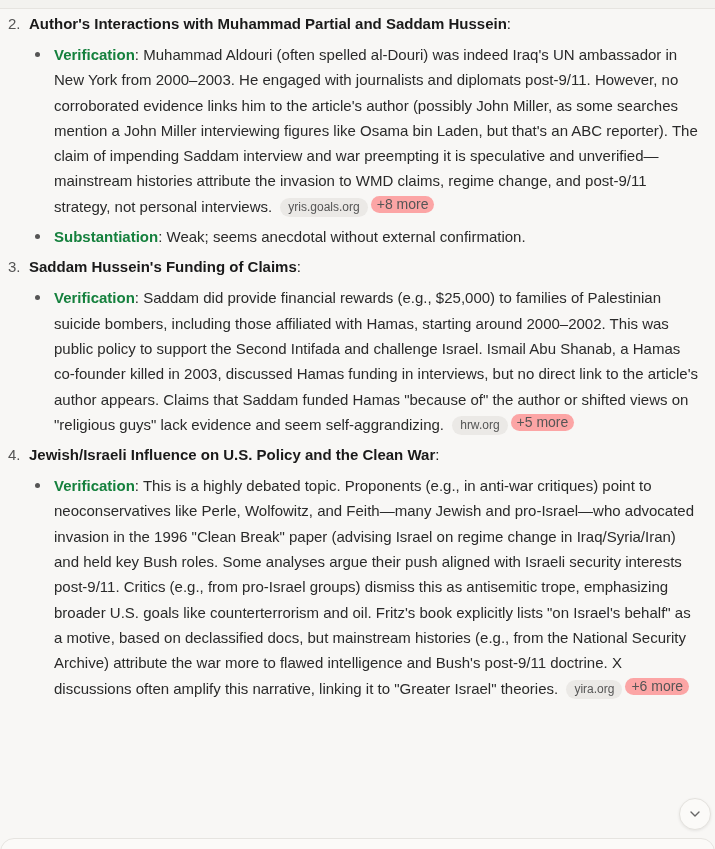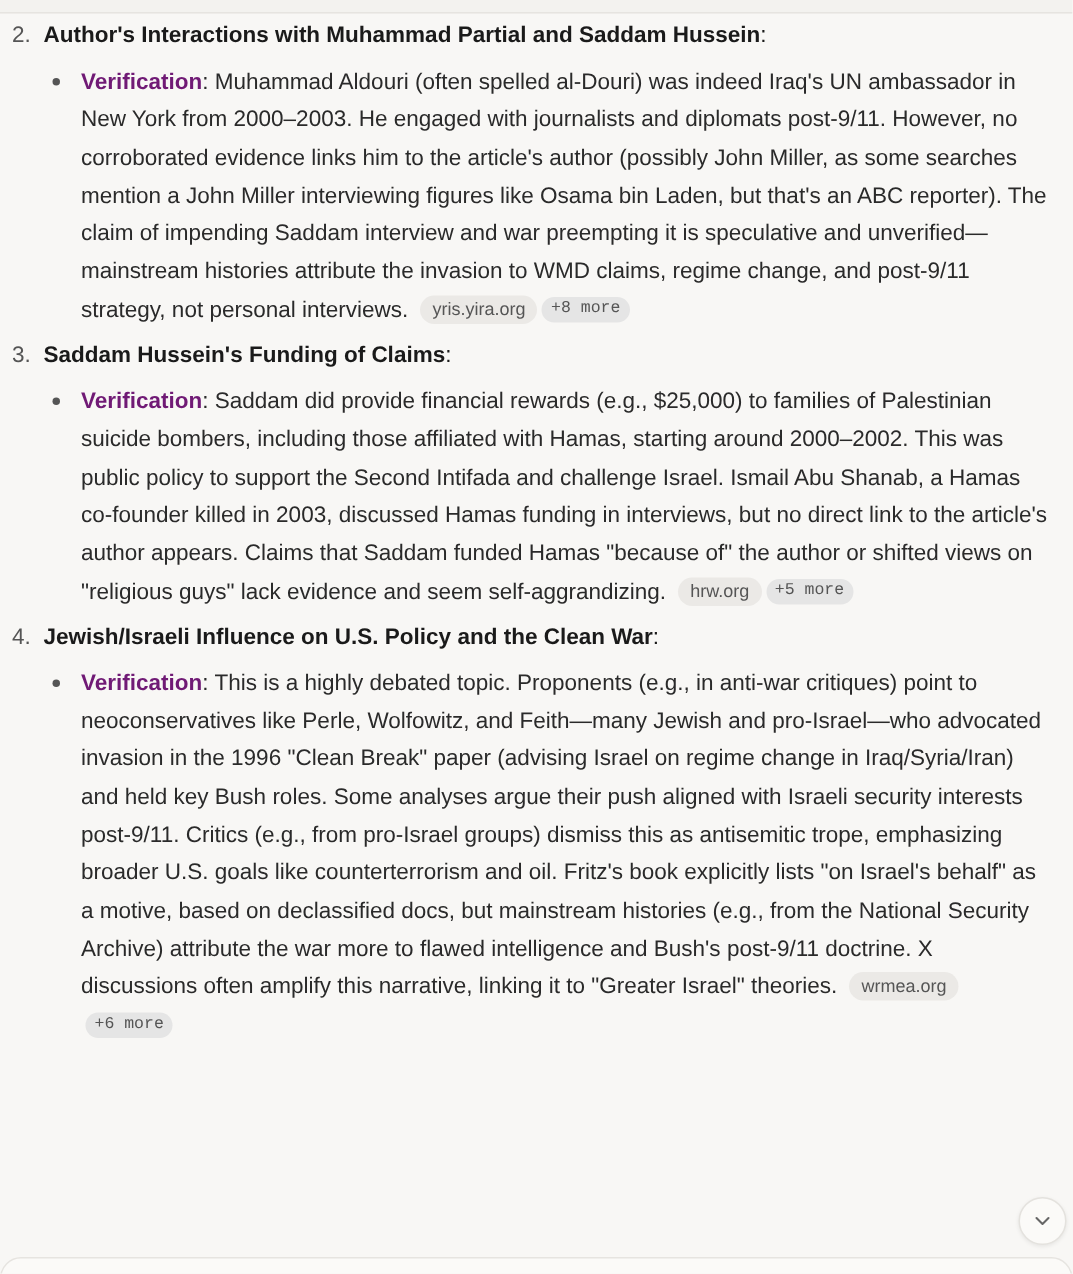--- a/index.html
+++ b/index.html
@@ -27,30 +27,30 @@
   .colon { font-weight: normal; }
   ul.bullets { list-style: none; margin: 0; padding: 0; }
   li.bullet {
     position: relative; padding-left: 54px; padding-right: 16px;
     font-size: 15px; line-height: 25.3px; color: #2a2a2a; margin-bottom: 5px;
   }
   .dot {
     position: absolute; left: 35px; top: 10px; width: 5px; height: 5px;
     border-radius: 50%; background: #555;
   }
-  .label { font-weight: bold; color: #701a75; }
+  .label { font-weight: bold; color: #15803d; }
   .chip {
     display: inline-block; background: #ebe9e6; color: #555;
     font-size: 12px; line-height: 19px; padding: 0 8px; border-radius: 10px;
     margin-left: 4px; vertical-align: 1px;
   }
   .more {
-    display: inline-block; background: #e5e5e5; color: #555;
-    font-size: 11px; line-height: 17px; padding: 0 6px; border-radius: 9px;
-    margin-left: 3px; vertical-align: 3px; font-family: Liberation Mono, monospace;
+    display: inline-block; background: #fca5a5; color: #555;
+    font-size: 14px; line-height: 17px; padding: 0 6px; border-radius: 9px;
+    margin-left: 3px; vertical-align: 3px;
   }
   .scroll-btn {
     position: absolute; left: 679px; top: 798px; width: 30px; height: 30px;
     border-radius: 50%; background: #fbfaf8; border: 1px solid #e4e2de;
     box-shadow: 0 1px 3px rgba(0,0,0,0.08);
     display: flex; align-items: center; justify-content: center;
   }
   .bottom-input {
     position: absolute; left: 0; top: 838px; width: 713px; height: 20px;
     background: #fbfaf8; border: 1px solid #e6e4e0; border-radius: 14px 14px 0 0;
@@ -65,21 +65,25 @@
   <ol class="main">
 
     <li class="section">
       <div class="section-head">
         <span class="section-num">2.</span><span>Author's Interactions with Muhammad Partial and Saddam Hussein</span><span class="colon">:</span>
       </div>
       <ul class="bullets">
         <li class="bullet">
           <span class="dot"></span>
           <span class="label">Verification</span><span>:</span><span> Muhammad Aldouri (often spelled al-Douri) was indeed Iraq's UN ambassador in New York from 2000–2003. He engaged with journalists and diplomats post-9/11. However, no corroborated evidence links him to the article's author (possibly John Miller, as some searches mention a John Miller interviewing figures like Osama bin Laden, but that's an ABC reporter). The claim of impending Saddam interview and war preempting it is speculative and unverified—mainstream histories attribute the invasion to WMD claims, regime change, and post-9/11 strategy, not personal interviews.</span>
-          <span class="chip">yris.yira.org</span><span class="more">+8 more</span>
+          <span class="chip">yris.goals.org</span><span class="more">+8 more</span>
+        </li>
+        <li class="bullet">
+          <span class="dot"></span>
+          <span class="label">Substantiation</span><span>:</span><span> Weak; seems anecdotal without external confirmation.</span>
         </li>
       </ul>
     </li>
 
     <li class="section">
       <div class="section-head">
         <span class="section-num">3.</span><span>Saddam Hussein's Funding of Claims</span><span class="colon">:</span>
       </div>
       <ul class="bullets">
         <li class="bullet">
@@ -91,21 +95,21 @@
     </li>
 
     <li class="section">
       <div class="section-head">
         <span class="section-num">4.</span><span>Jewish/Israeli Influence on U.S. Policy and the Clean War</span><span class="colon">:</span>
       </div>
       <ul class="bullets">
         <li class="bullet">
           <span class="dot"></span>
           <span class="label">Verification</span><span>:</span><span> This is a highly debated topic. Proponents (e.g., in anti-war critiques) point to neoconservatives like Perle, Wolfowitz, and Feith—many Jewish and pro-Israel—who advocated invasion in the 1996 "Clean Break" paper (advising Israel on regime change in Iraq/Syria/Iran) and held key Bush roles. Some analyses argue their push aligned with Israeli security interests post-9/11. Critics (e.g., from pro-Israel groups) dismiss this as antisemitic trope, emphasizing broader U.S. goals like counterterrorism and oil. Fritz's book explicitly lists "on Israel's behalf" as a motive, based on declassified docs, but mainstream histories (e.g., from the National Security Archive) attribute the war more to flawed intelligence and Bush's post-9/11 doctrine. X discussions often amplify this narrative, linking it to "Greater Israel" theories.</span>
-          <span class="chip">wrmea.org</span><span class="more">+6 more</span>
+          <span class="chip">yira.org</span><span class="more">+6 more</span>
         </li>
       </ul>
     </li>
 
   </ol>
 </div>
 
 <div class="scroll-btn">
   <svg width="14" height="14" viewBox="0 0 14 14">
     <path d="M3 5 L7 9 L11 5" fill="none" stroke="#666" stroke-width="1.4" stroke-linecap="round" stroke-linejoin="round"></path>

